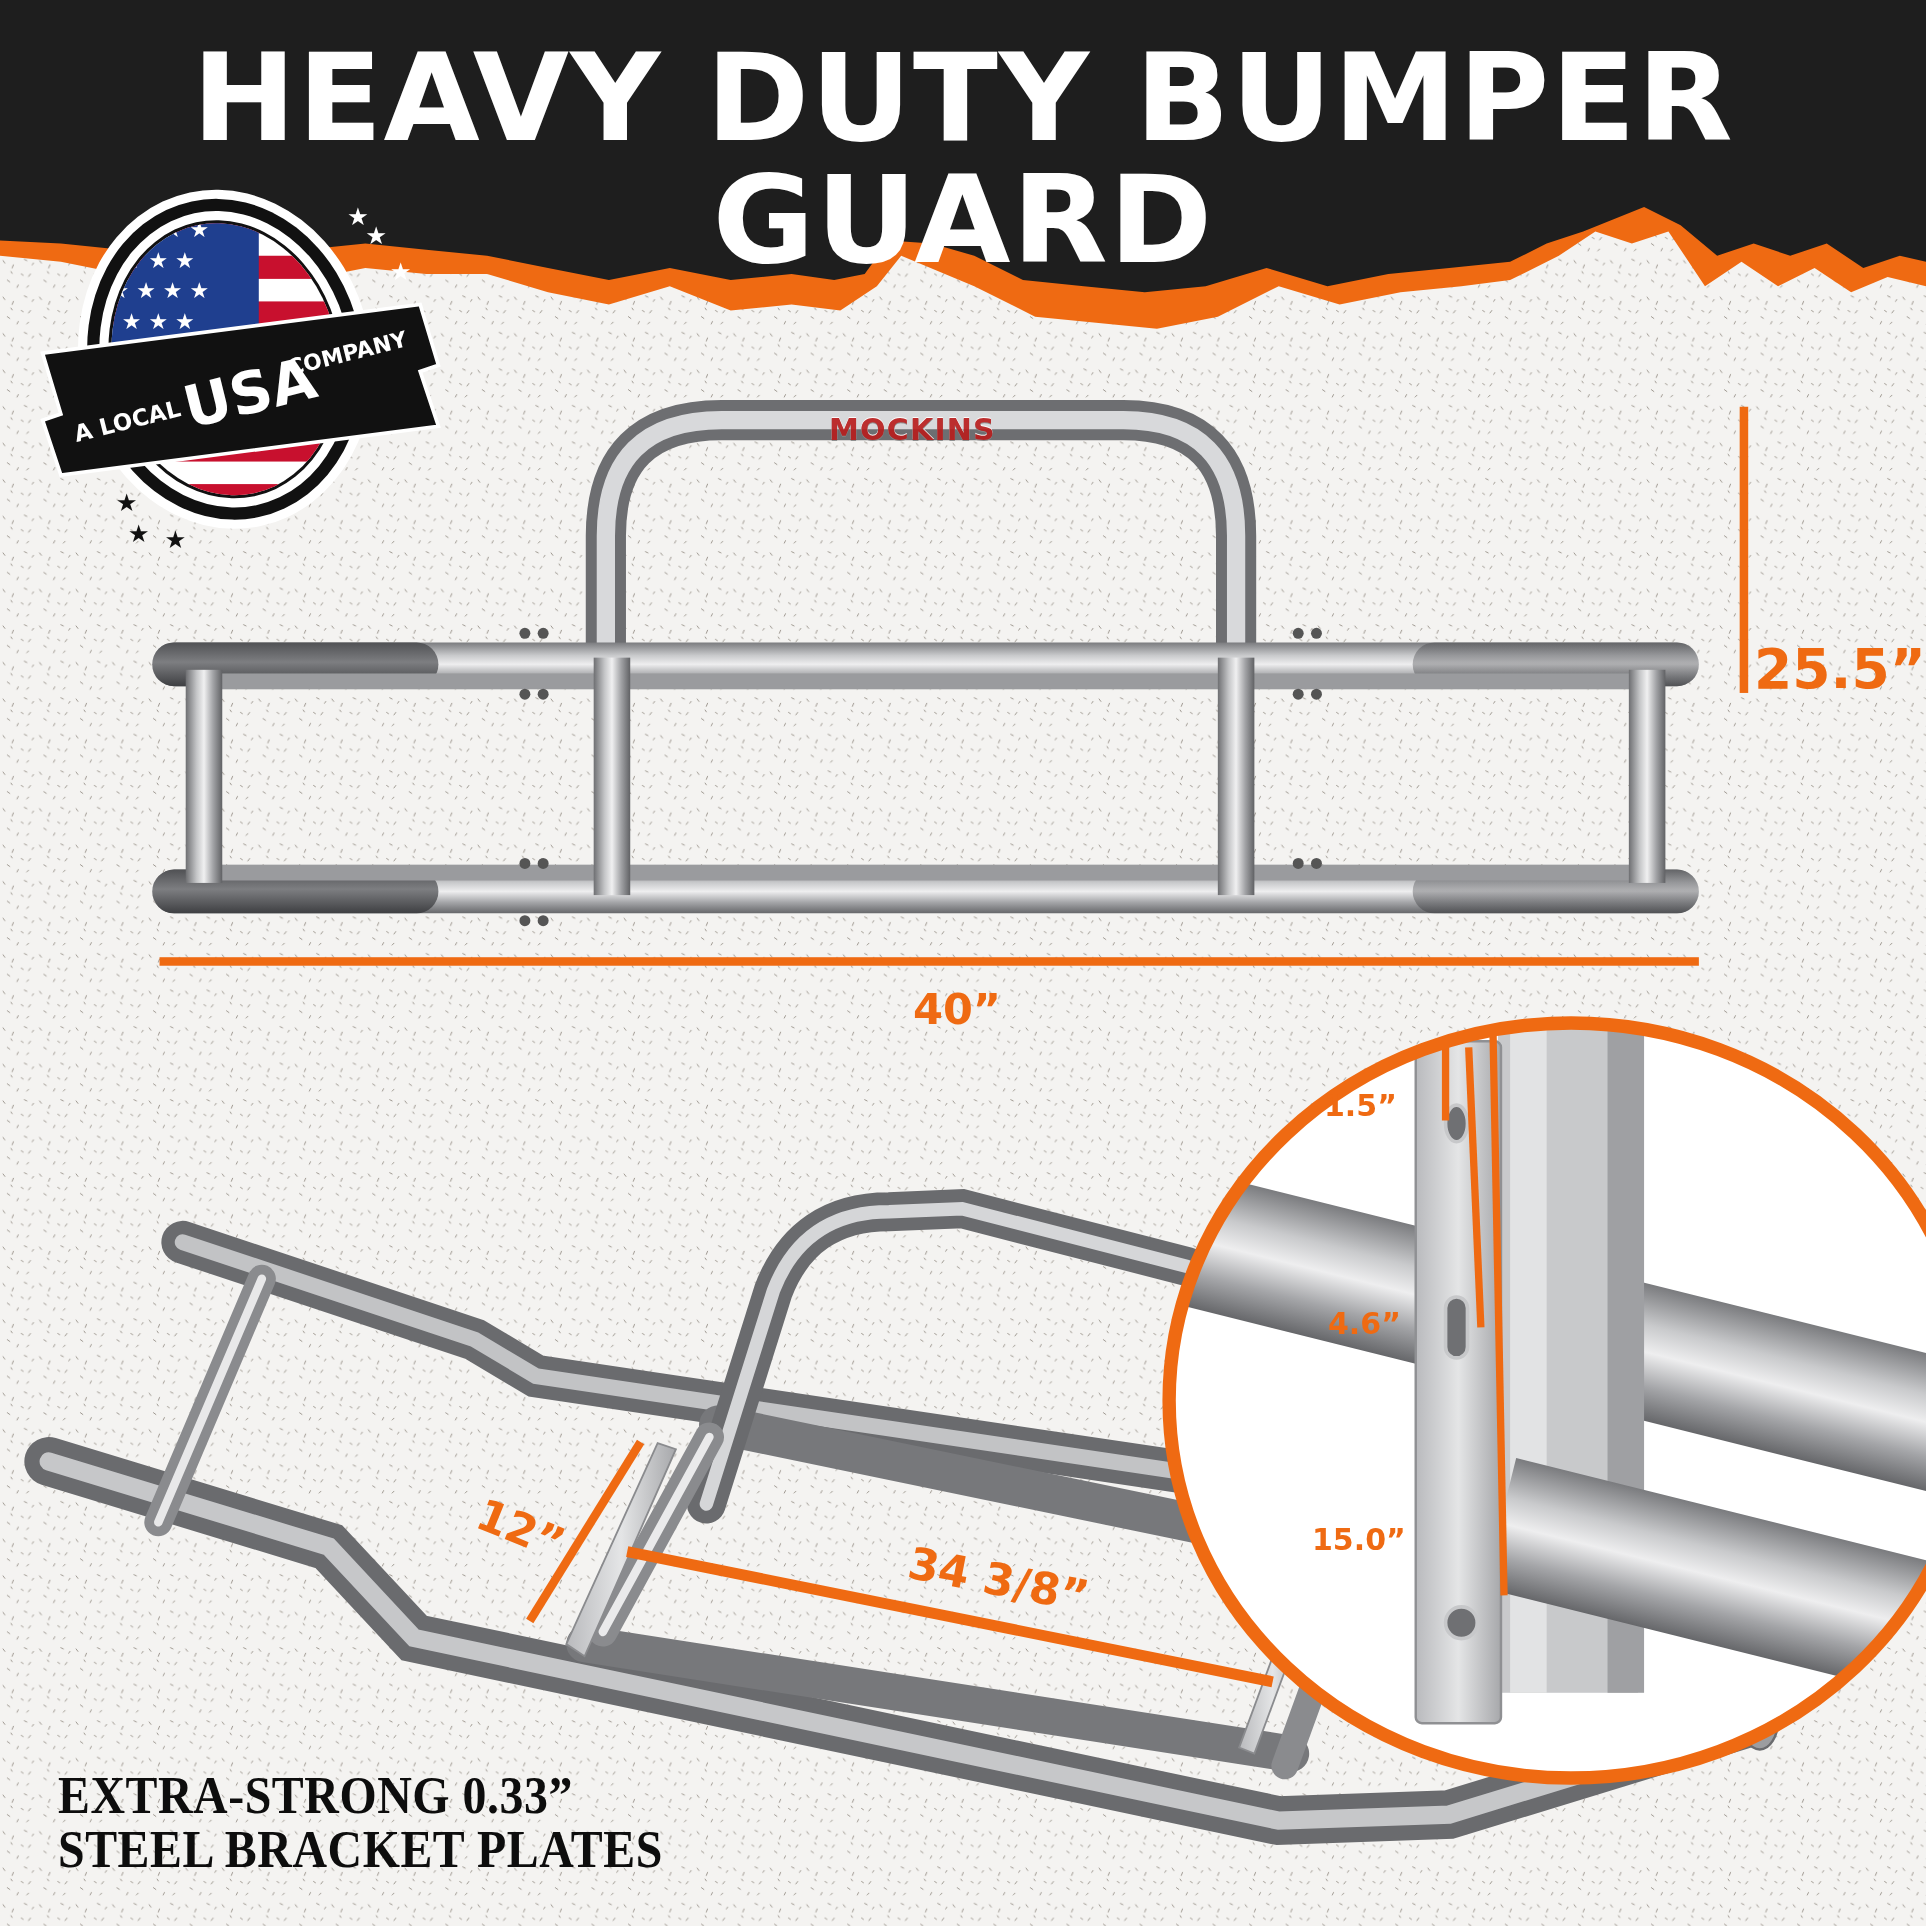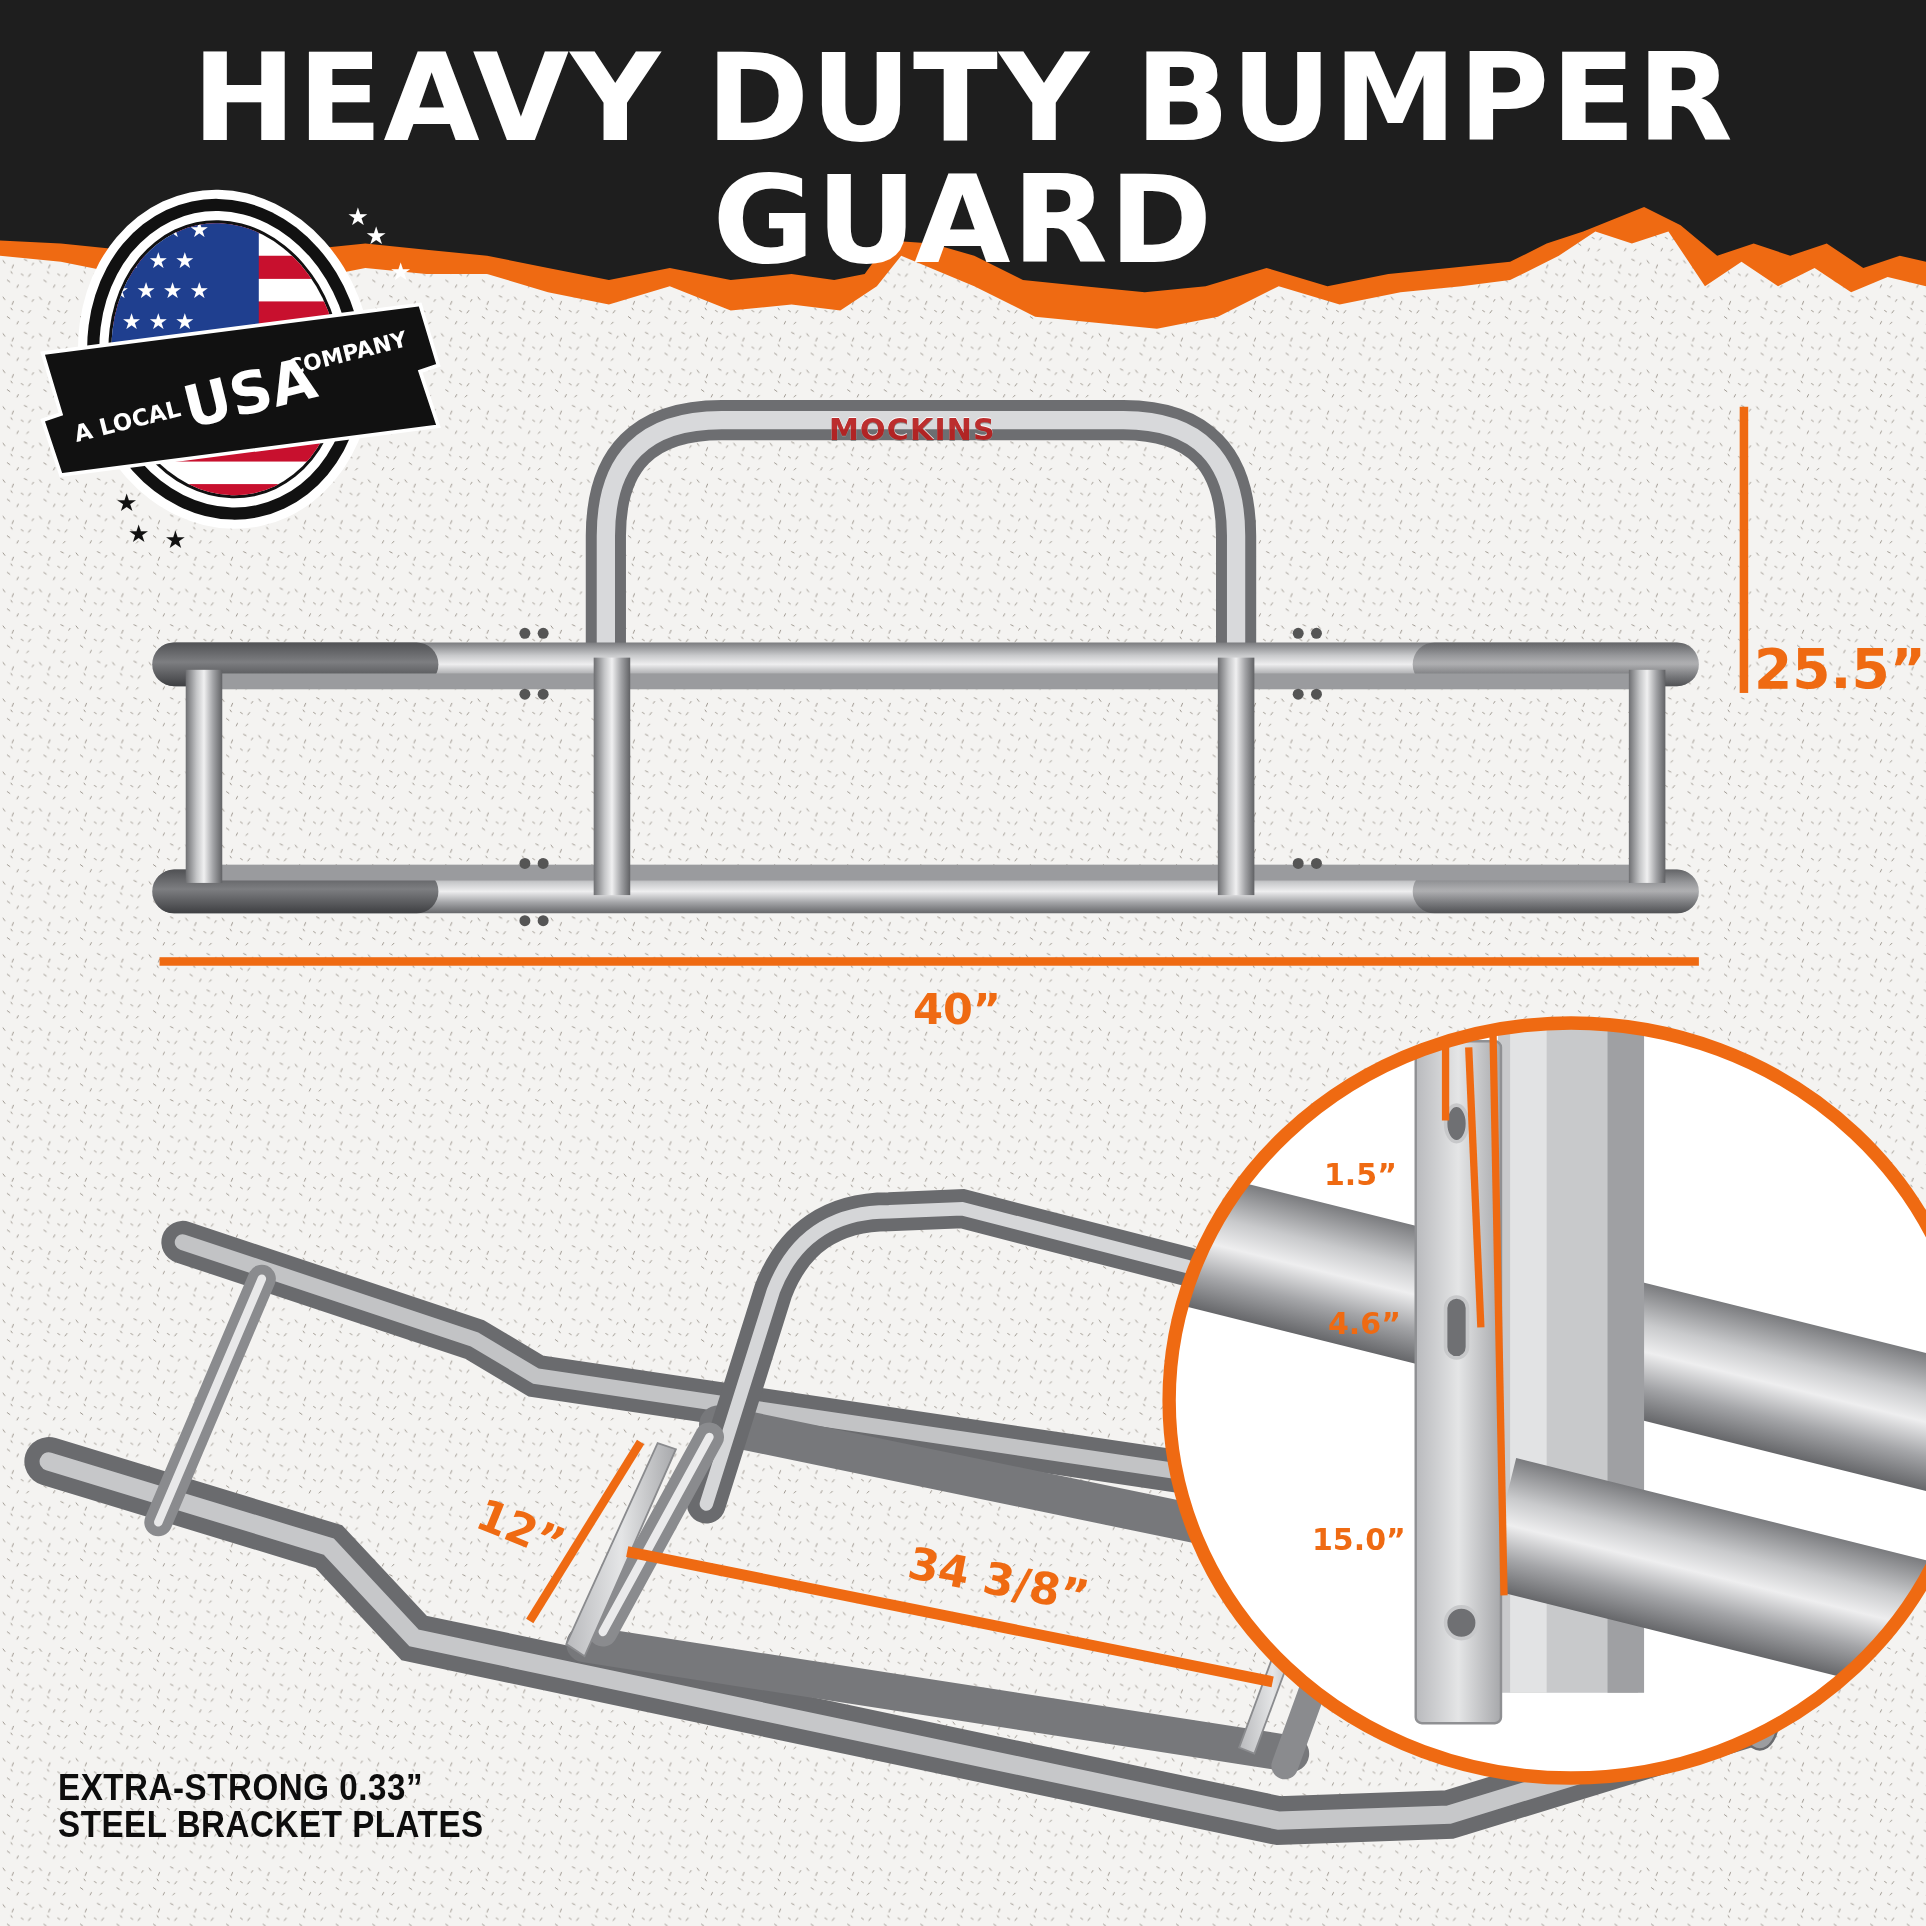--- a/index.html
+++ b/index.html
@@ -8,22 +8,22 @@
   #canvas { position:absolute; left:0; top:0; width:1926px; height:1926px; }
   .headline {
     position:absolute; left:0; top:37px; width:1926px; text-align:center;
     color:#ffffff; font-family:"DejaVu Sans","Liberation Sans",sans-serif;
     font-weight:900; font-size:122px; letter-spacing:1.2px; line-height:1;
     transform:scaleX(1.02); transform-origin:center;
   }
   .dim { position:absolute; color:#ef6a12; font-family:"DejaVu Sans","Liberation Sans",sans-serif; font-weight:700; line-height:1; white-space:nowrap; }
   .callout {
     position:absolute; left:58px; top:1769px; color:#0d0d0d;
-    font-family:Liberation Sans, sans-serif; font-weight:900;
-    font-size:36px; line-height:1.04; letter-spacing:0.6px;
+    font-family:Liberation Serif, serif; font-weight:900;
+    font-size:52px; line-height:1.04; letter-spacing:0.6px;
   }
   .callout div { transform:scaleX(0.92); transform-origin:left; }
   .brand-mark {
     position:absolute; left:829px; top:412px; color:#b91c1c;
     font-family:"DejaVu Sans","Liberation Sans",sans-serif; font-weight:700; font-size:30px;
     letter-spacing:1.2px; text-shadow:0 0.6px 0 #888, 0 -0.6px 0 #fff; opacity:.9;
   }
   .badge-text { position:absolute; font-family:"DejaVu Sans","Liberation Sans",sans-serif; font-weight:900; color:#fff; white-space:nowrap; }
 </style>
 </head>
@@ -217,21 +217,21 @@
 <div class="badge-text" style="left:183px;top:359px;font-size:58px;transform:rotate(-14deg);">USA</div>
 <div class="badge-text" style="left:286px;top:341px;font-size:22px;transform:rotate(-14deg);">COMPANY</div>
 
 <div class="brand-mark">MOCKINS</div>
 
 <div class="dim" style="left:1754px;top:642px;font-size:55px;">25.5”</div>
 <div class="dim" style="left:913px;top:988px;font-size:43px;">40”</div>
 <div class="dim" style="left:487px;top:1492px;font-size:44px;transform:rotate(22deg);transform-origin:left top;">12”</div>
 <div class="dim" style="left:913px;top:1541px;font-size:44px;transform:rotate(11deg);transform-origin:left top;">34 3/8”</div>
 
-<div class="dim" style="left:1324px;top:1160px;font-size:30px;">1.5”</div>
+<div class="dim" style="left:1324px;top:1091px;font-size:30px;">1.5”</div>
 <div class="dim" style="left:1328px;top:1309px;font-size:30px;">4.6”</div>
 <div class="dim" style="left:1312px;top:1525px;font-size:30px;">15.0”</div>
 
 <div class="callout">
   <div>EXTRA-STRONG 0.33”</div>
   <div>STEEL BRACKET PLATES</div>
 </div>
 
 
 </body></html>

